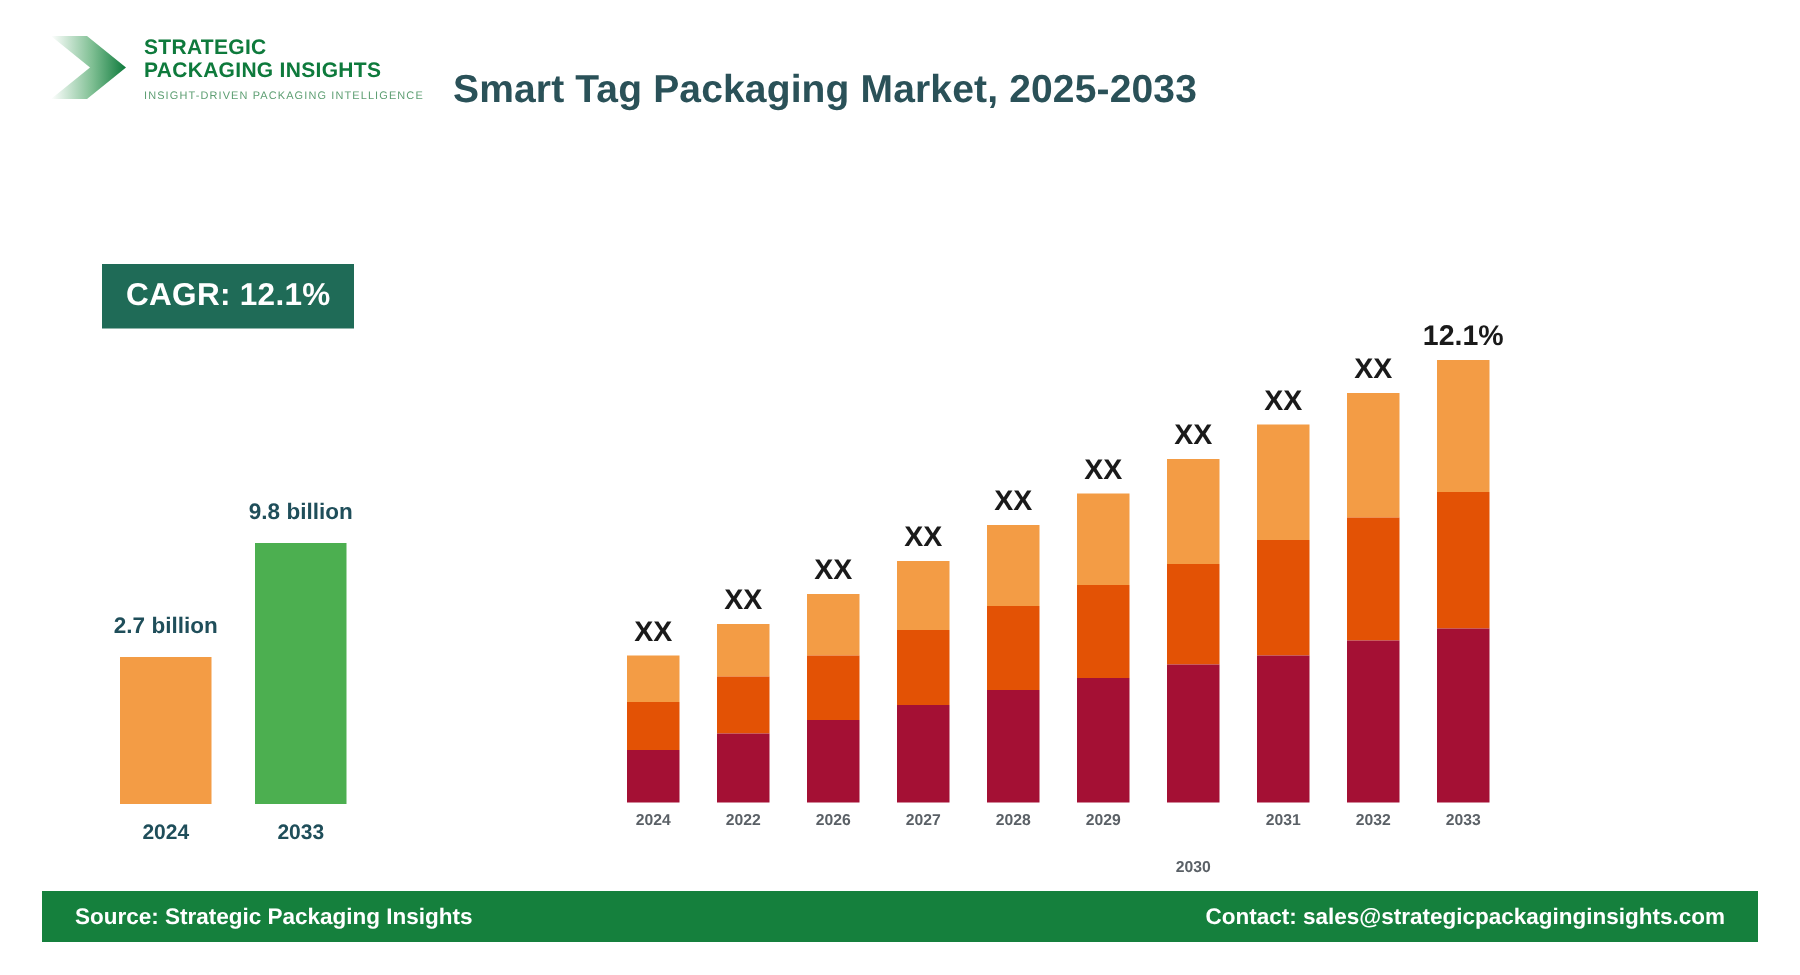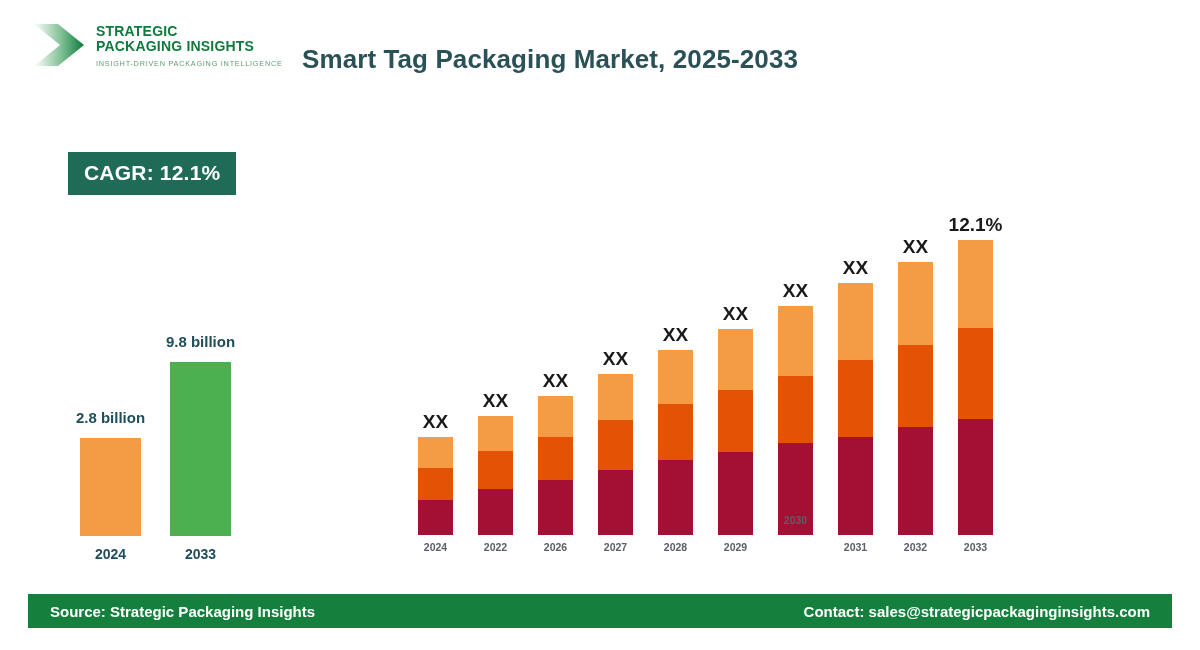--- a/index.html
+++ b/index.html
@@ -31,21 +31,21 @@
     color:#2A5158; letter-spacing:.1px;
   }
   .chart-subtitle {
     position:absolute; left:0; top:116px; width:1200px;
     text-align:center; font-size:14.5px; font-weight:normal;
     color:#555d63;
   }
 
   
   .cagr-badge {
-    position:absolute; left:68px; top:152px;
+    position:absolute; left:68px; top:176px;
     padding:9px 16px 10px 16px;
     background:#1F6B57; color:#ffffff;
     font-size:21px; font-weight:bold; letter-spacing:.2px;
     white-space:nowrap;
   }
 
   
   .left-chart { position:absolute; left:0px; top:0px; width:300px; height:650px; }
   .lbar { position:absolute; width:61px; }
   .lbar-rect { position:absolute; bottom:0; left:0; width:61px; }
@@ -102,21 +102,21 @@
       <div class="logo-tag">INSIGHT-DRIVEN PACKAGING INTELLIGENCE</div>
     </div>
   </div>
 
   <div class="chart-title">Smart Tag Packaging Market, 2025-2033</div>
 
   <div class="cagr-badge">CAGR: 12.1%</div>
 
   <div class="left-chart" id="left-chart">
       <div class="lbar" style="left: 80px; top: 0px;">
-        <div class="lbar-value" style="top: 409px; width: 125px; left: -32px;">2.8 billion</div>
+        <div class="lbar-value" style="top: 409px; width: 125px; left: -32px;">2.7 billion</div>
         <div class="lbar-rect" style="top: 438px; height: 98px; width: 61px; background: rgb(243, 156, 69); bottom: auto;"></div>
         <div class="lbar-cat" style="top: 546px; left: -32px; width: 125px;">2024</div>
       </div>
       <div class="lbar" style="left: 170px; top: 0px;">
         <div class="lbar-value" style="top: 333px; width: 125px; left: -32px;">9.8 billion</div>
         <div class="lbar-rect" style="top: 362px; height: 174px; width: 61px; background: rgb(76, 175, 80); bottom: auto;"></div>
         <div class="lbar-cat" style="top: 546px; left: -32px; width: 125px;">2033</div>
       </div>
     </div>
 
@@ -161,21 +161,21 @@
         <div class="sseg" style="top: 329px; height: 61px; background: rgb(243, 156, 69);"></div>
         <div class="sseg" style="top: 390px; height: 62px; background: rgb(227, 82, 5);"></div>
         <div class="sseg" style="top: 452px; height: 83px; background: rgb(164, 16, 52);"></div>
         <div class="sbar-cat" style="top: 541px;">2029</div>
       </div>
       <div class="sbar" style="left: 778px; top: 0px;">
         <div class="sbar-label" style="top: 280px;">XX</div>
         <div class="sseg" style="top: 306px; height: 70px; background: rgb(243, 156, 69);"></div>
         <div class="sseg" style="top: 376px; height: 67px; background: rgb(227, 82, 5);"></div>
         <div class="sseg" style="top: 443px; height: 92px; background: rgb(164, 16, 52);"></div>
-        <div class="sbar-cat" style="top: 514px;">2030</div>
+        <div class="sbar-cat" style="top: 572px;">2030</div>
       </div>
       <div class="sbar" style="left: 838px; top: 0px;">
         <div class="sbar-label" style="top: 257px;">XX</div>
         <div class="sseg" style="top: 283px; height: 77px; background: rgb(243, 156, 69);"></div>
         <div class="sseg" style="top: 360px; height: 77px; background: rgb(227, 82, 5);"></div>
         <div class="sseg" style="top: 437px; height: 98px; background: rgb(164, 16, 52);"></div>
         <div class="sbar-cat" style="top: 541px;">2031</div>
       </div>
       <div class="sbar" style="left: 898px; top: 0px;">
         <div class="sbar-label" style="top: 236px;">XX</div>

